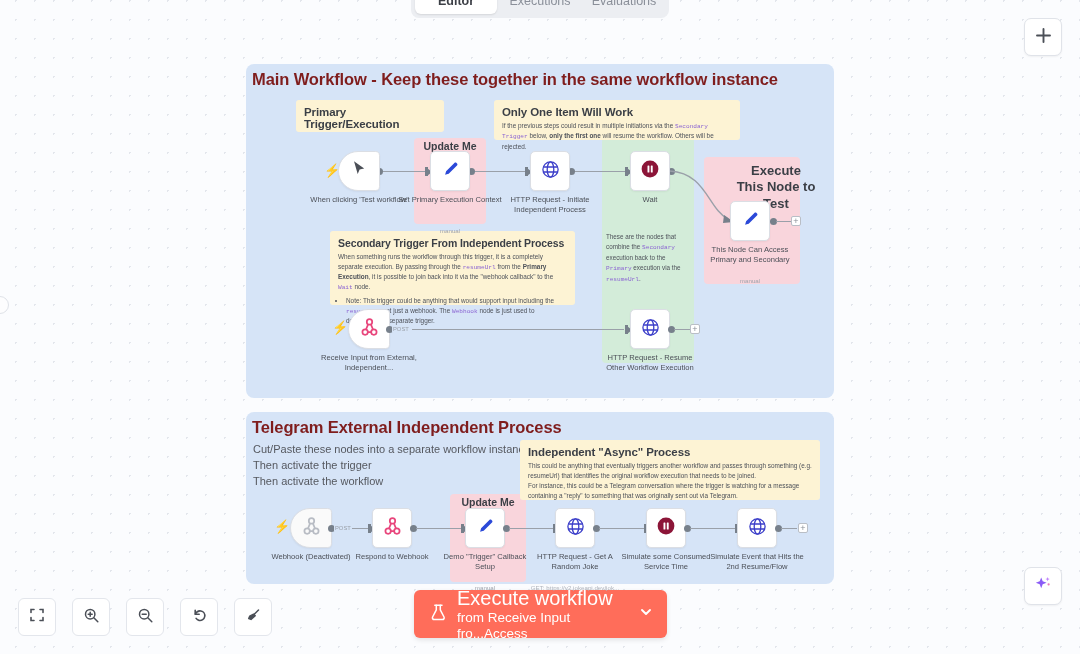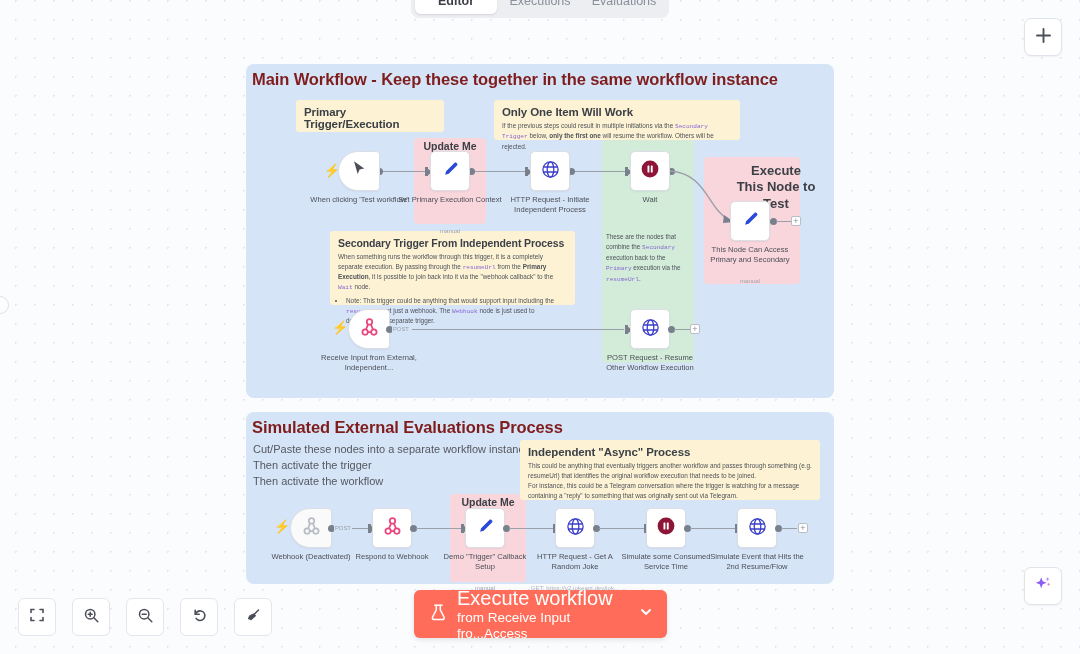--- a/index.html
+++ b/index.html
@@ -409,28 +409,28 @@
   <div class="node" style="left:630px;top:309px;">
     <div class="node-box">
       <span>
         <svg width="21" height="21" viewBox="0 0 21 21" fill="none" stroke="#3b3ec9" stroke-width="1.3">
           <circle cx="10.5" cy="10.5" r="7.6"></circle>
             <ellipse cx="10.5" cy="10.5" rx="3.3" ry="7.6"></ellipse>
             <path d="M3.3 8h14.4M3.3 13h14.4"></path>
         </svg>
       </span>
     </div>
-    <div class="node-label">POST Request - Resume Other Workflow Execution</div>
+    <div class="node-label">HTTP Request - Resume Other Workflow Execution</div>
   </div>
   <div class="dot" style="left:668px;top:326px;"></div>
   <div class="wire" style="left:674px;top:329px;width:16px;"></div>
   <div class="plus-end" style="left:690px;top:324px;">+</div>
 
   <div class="group" id="group-ext">
-    <div class="group-title">Simulated External Evaluations Process</div>
+    <div class="group-title">Telegram External Independent Process</div>
     <div class="group-sub" style="white-space:pre-line;">Cut/Paste these nodes into a separate workflow instance
 Then activate the trigger
 Then activate the workflow</div>
 
     <div class="zone zone-pink" style="left:204px;top:82px;width:76px;height:88px;">
       <div class="zone-label" style="top:2px;">Update Me</div>
     </div>
   </div>
 
   <div class="sticky" id="note-async">

